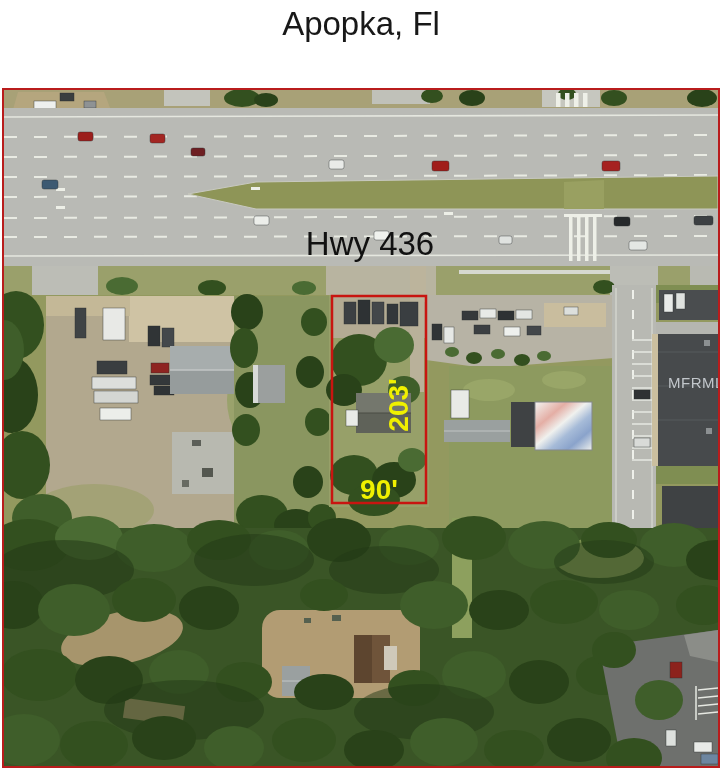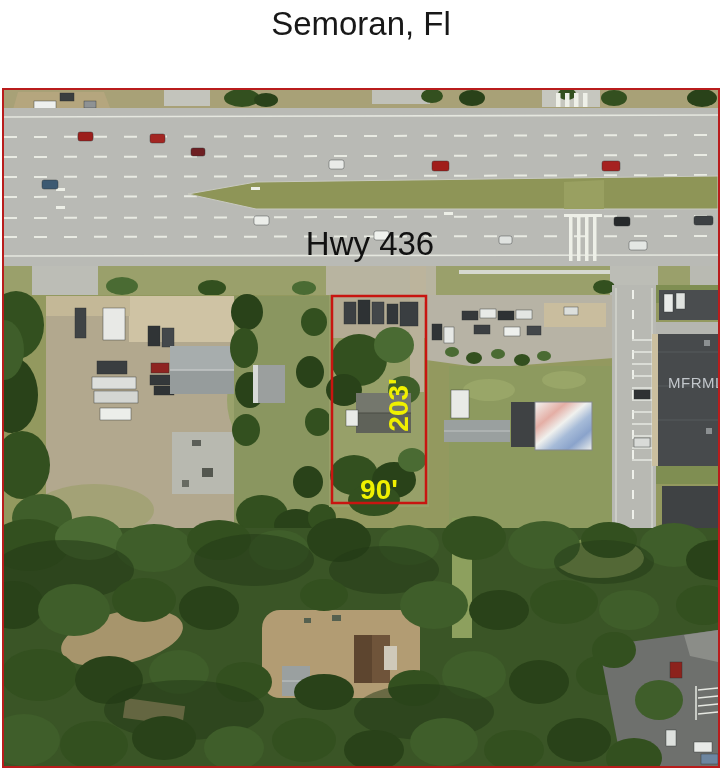--- a/index.html
+++ b/index.html
@@ -20,21 +20,21 @@
   .tE{fill:#223816}
   .car{stroke:#2a2d2f;stroke-width:.4}
   .laneDash{stroke:#e9ebe3;stroke-width:2;stroke-dasharray:13 17;fill:none}
   .laneSolid{stroke:#e5e7df;stroke-width:1.6;fill:none}
   .pstripe{stroke:#e6e8e2;stroke-width:1.5}
 </style>
 </head>
 <body>
 
 <div class="title-block">
-  <div class="title-line">Semoran, Fl</div>
+  <div class="title-line">Apopka, Fl</div>
 </div>
 
 <div class="photo-frame">
 <svg width="714" height="676" viewBox="0 0 714 676" xmlns="http://www.w3.org/2000/svg">
   <defs>
     <linearGradient id="flagRoof" x1="0" y1="0" x2="1" y2="1">
       <stop offset="0" stop-color="#f3f4f1"></stop>
       <stop offset=".28" stop-color="#e4aea5"></stop>
       <stop offset=".46" stop-color="#f0f1ee"></stop>
       <stop offset=".62" stop-color="#a6bbd8"></stop>

